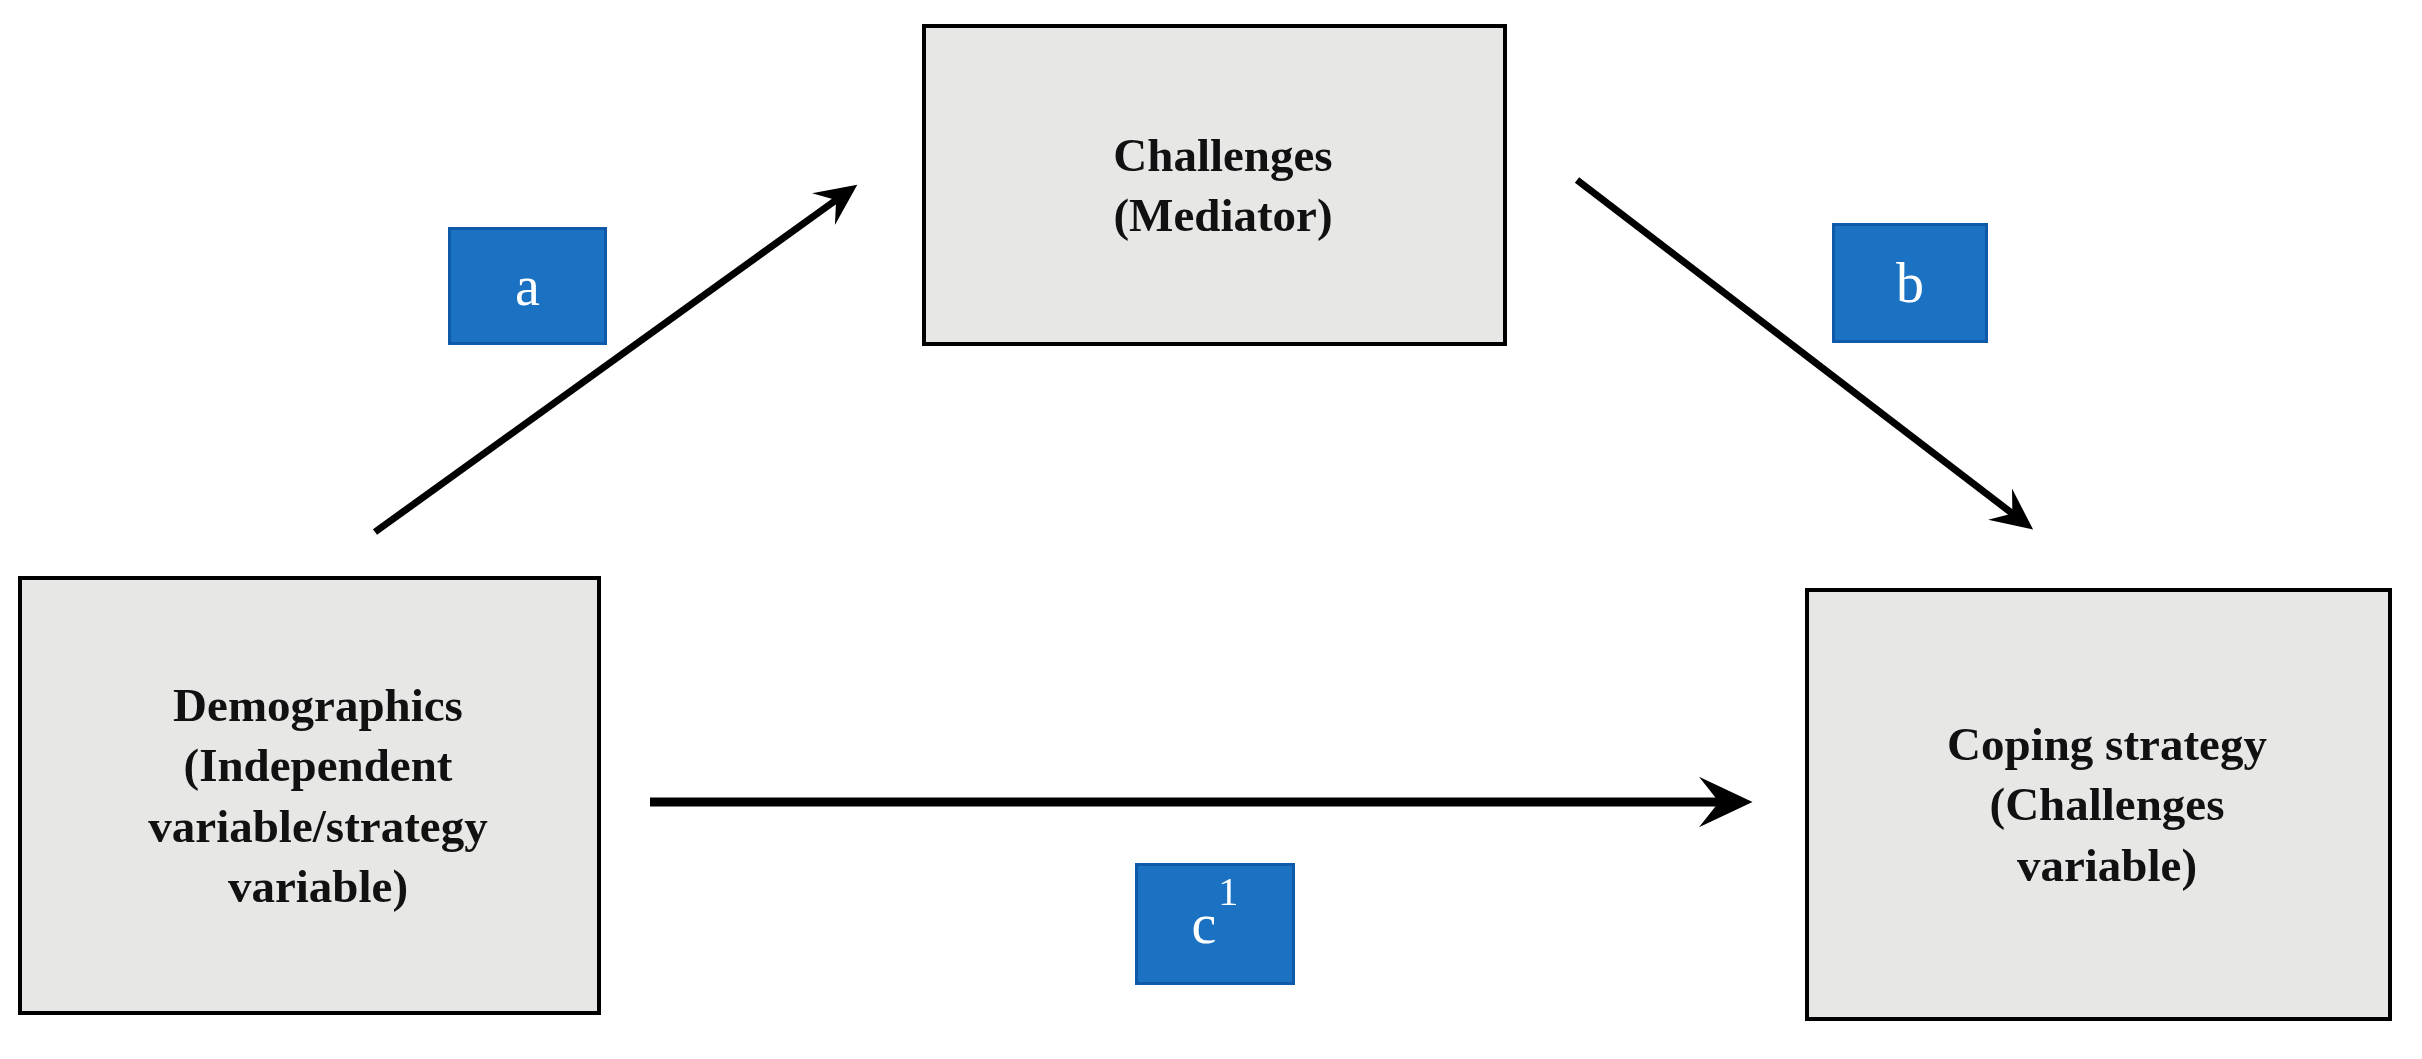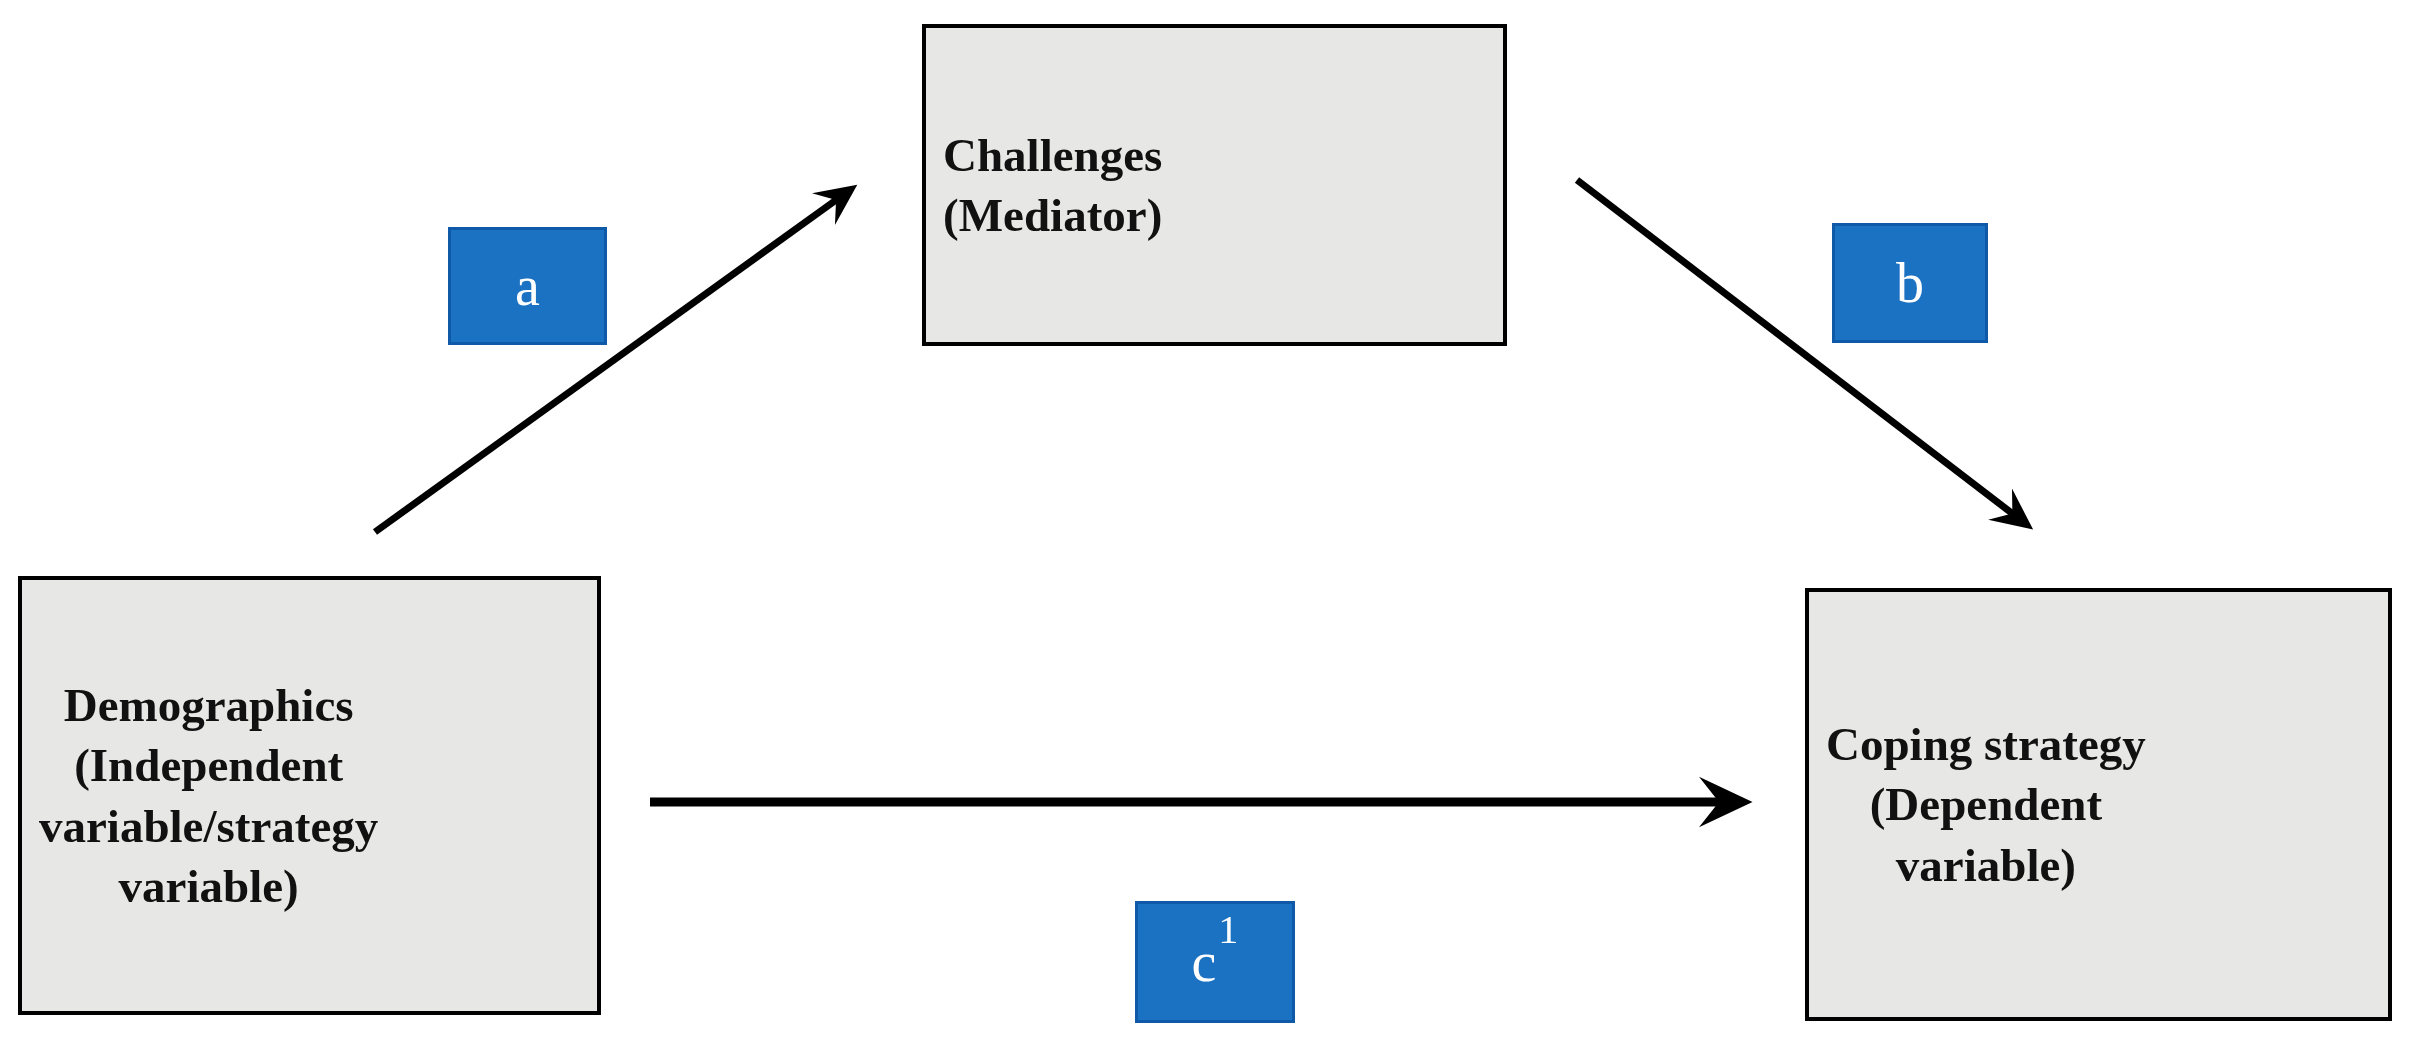--- a/index.html
+++ b/index.html
@@ -27,20 +27,21 @@
     height: 1059px;
     pointer-events: none;
   }
   .node {
     position: absolute;
     box-sizing: border-box;
     background: #e7e7e6;
     border: 4px solid #000000;
     display: flex;
     align-items: center;
+    justify-content: center;
     text-align: center;
     color: #111111;
     font-weight: bold;
     font-size: 47px;
     line-height: 1.28;
     padding-left: 17px;
   }
   .node-mediator   { left: 922px;  top: 24px;  width: 585px; height: 322px; }
   .node-independent{ left: 18px;   top: 576px; width: 583px; height: 439px; }
   .node-dependent  { left: 1805px; top: 588px; width: 587px; height: 433px; }
@@ -52,21 +53,21 @@
     border: 3px solid #0f5aa8;
     color: #ffffff;
     display: flex;
     align-items: center;
     justify-content: center;
     font-size: 56px;
     line-height: 1;
   }
   .plabel-a { left: 448px;  top: 227px; width: 159px; height: 118px; }
   .plabel-b { left: 1832px; top: 223px; width: 156px; height: 120px; }
-  .plabel-c { left: 1135px; top: 863px; width: 160px; height: 122px; margin-top: 38px; }
+  .plabel-c { left: 1135px; top: 863px; width: 160px; height: 122px; }
 
   .plabel sup {
     font-size: 72%;
     line-height: 0;
     position: relative;
     top: -0.45em;
     margin-left: 2px;
   }
 </style>
 </head>
@@ -97,21 +98,21 @@
       <div>Demographics</div>
       <div>(Independent</div>
       <div>variable/strategy</div>
       <div>variable)</div>
     </div>
   </div>
 
   <div class="node node-dependent">
     <div>
       <div>Coping strategy</div>
-      <div>(Dependent</div>
+      <div>(Challenges</div>
       <div>variable)</div>
     </div>
   </div>
 
   <div class="plabel plabel-a">
     <span>a</span>
   </div>
 
   <div class="plabel plabel-b">
     <span>b</span>

